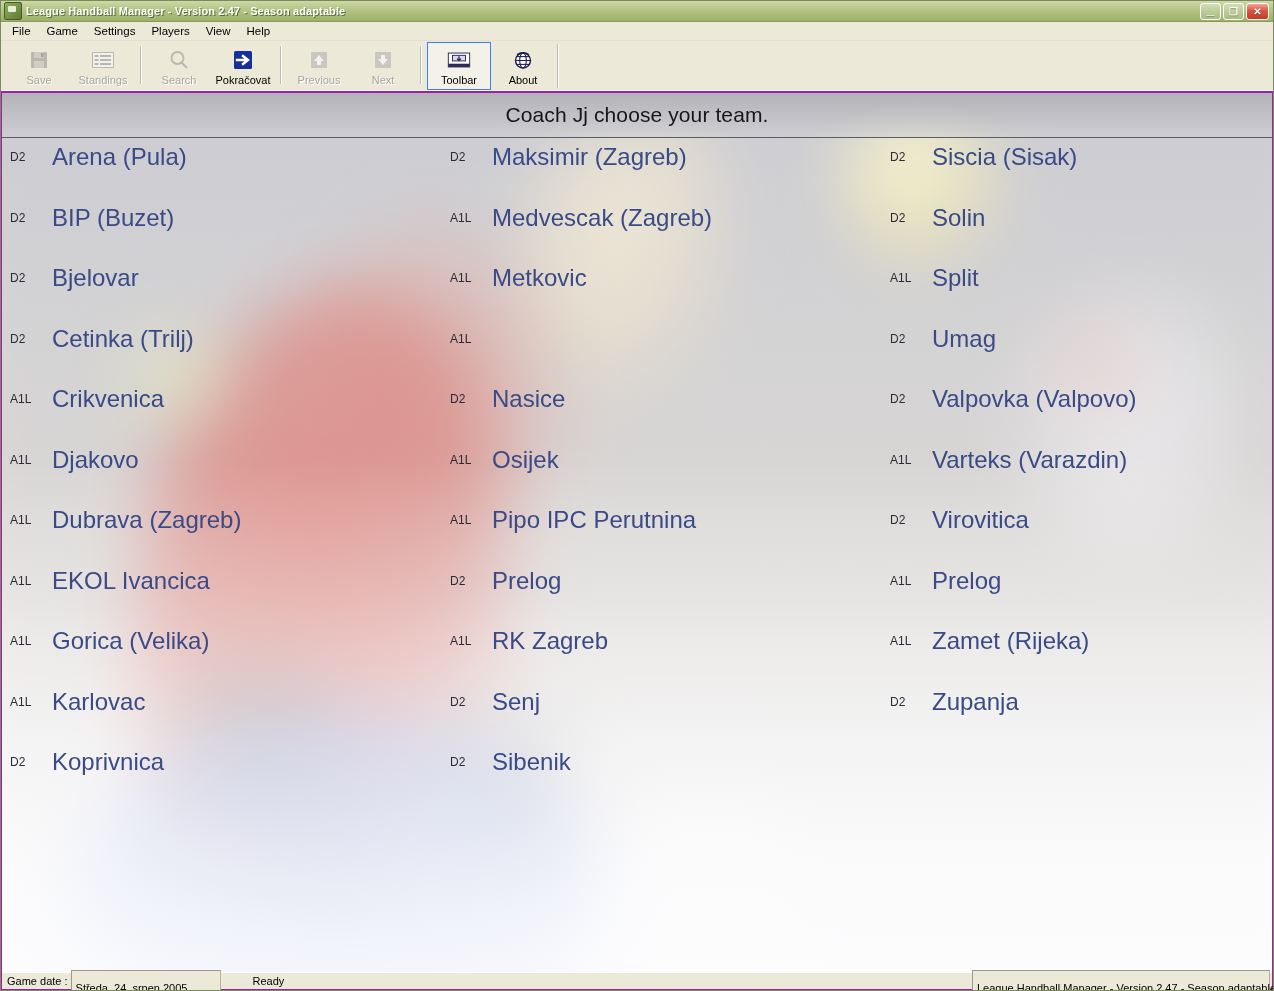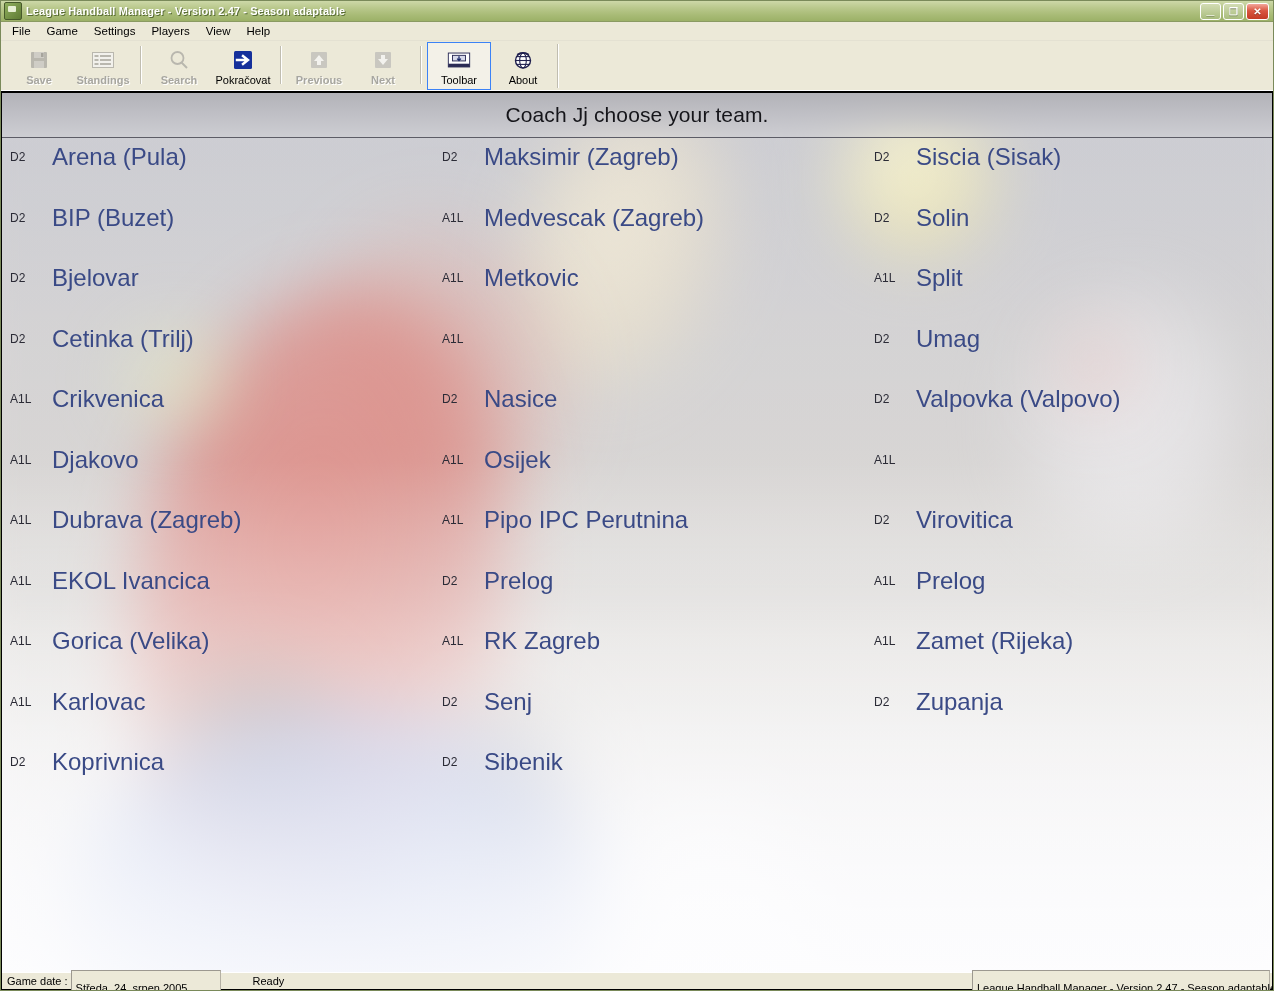--- a/index.html
+++ b/index.html
@@ -12,21 +12,21 @@
     font-family: "Liberation Sans", sans-serif;
     background: #d4d0c8;
   }
 
   #app {
     position: relative;
     width: 1274px;
     height: 991px;
     box-sizing: border-box;
     border: 1px solid #7a8a5a;
-    background: #000000;
+    background: #a21caf;
     overflow: hidden;
   }
 
   
   .titlebar {
     position: relative;
     height: 21px;
     background: linear-gradient(to bottom, #cdd8a8 0%, #b9c88c 35%, #a8bb76 70%, #9cb167 100%);
     border-bottom: 1px solid #8a9a62;
     display: flex;
@@ -135,21 +135,21 @@
     display: flex;
     align-items: center;
     justify-content: center;
   }
   .tb-label {
     font-size: 11px;
     margin-top: 1px;
     white-space: nowrap;
     color: #000;
   }
-  .tb-btn.disabled .tb-label { color: #a7a6a0; text-shadow: 1px 1px 0 #ffffff; font-weight: bold; }
+  .tb-btn.disabled .tb-label { color: #a7a6a0; text-shadow: 1px 1px 0 #ffffff; }
   .tb-sep {
     width: 1px;
     background: #c0bdb0;
     margin: 4px 5px 6px 5px;
     border-right: 1px solid #ffffff;
   }
   .tb-endsep {
     width: 1px;
     background: #c0bdb0;
     margin: 2px 0 2px 0;
@@ -301,21 +301,21 @@
     white-space: nowrap;
   }
 
   
   .teamgrid {
     position: absolute;
     left: 0; right: 0;
     top: 34px;
     display: grid;
     grid-template-columns: 424px 424px 1fr;
-    column-gap: 8px;
+    column-gap: 16px;
   }
   .teamcol { display: flex; flex-direction: column; }
   .teamrow {
     height: 60.5px;
     display: flex;
     align-items: center;
     cursor: default;
     padding-left: 8px;
     box-sizing: border-box;
   }
@@ -645,20 +645,21 @@
         <div class="teamrow">
           <span class="league">D2</span>
           <span class="teamname">Umag</span>
         </div>
         <div class="teamrow">
           <span class="league">D2</span>
           <span class="teamname">Valpovka (Valpovo)</span>
         </div>
         <div class="teamrow">
           <span class="league">A1L</span>
+          <span class="teamname">Varteks (Varazdin)</span>
         </div>
         <div class="teamrow">
           <span class="league">D2</span>
           <span class="teamname">Virovitica</span>
         </div>
         <div class="teamrow">
           <span class="league">A1L</span>
           <span class="teamname">Prelog</span>
         </div>
         <div class="teamrow">

